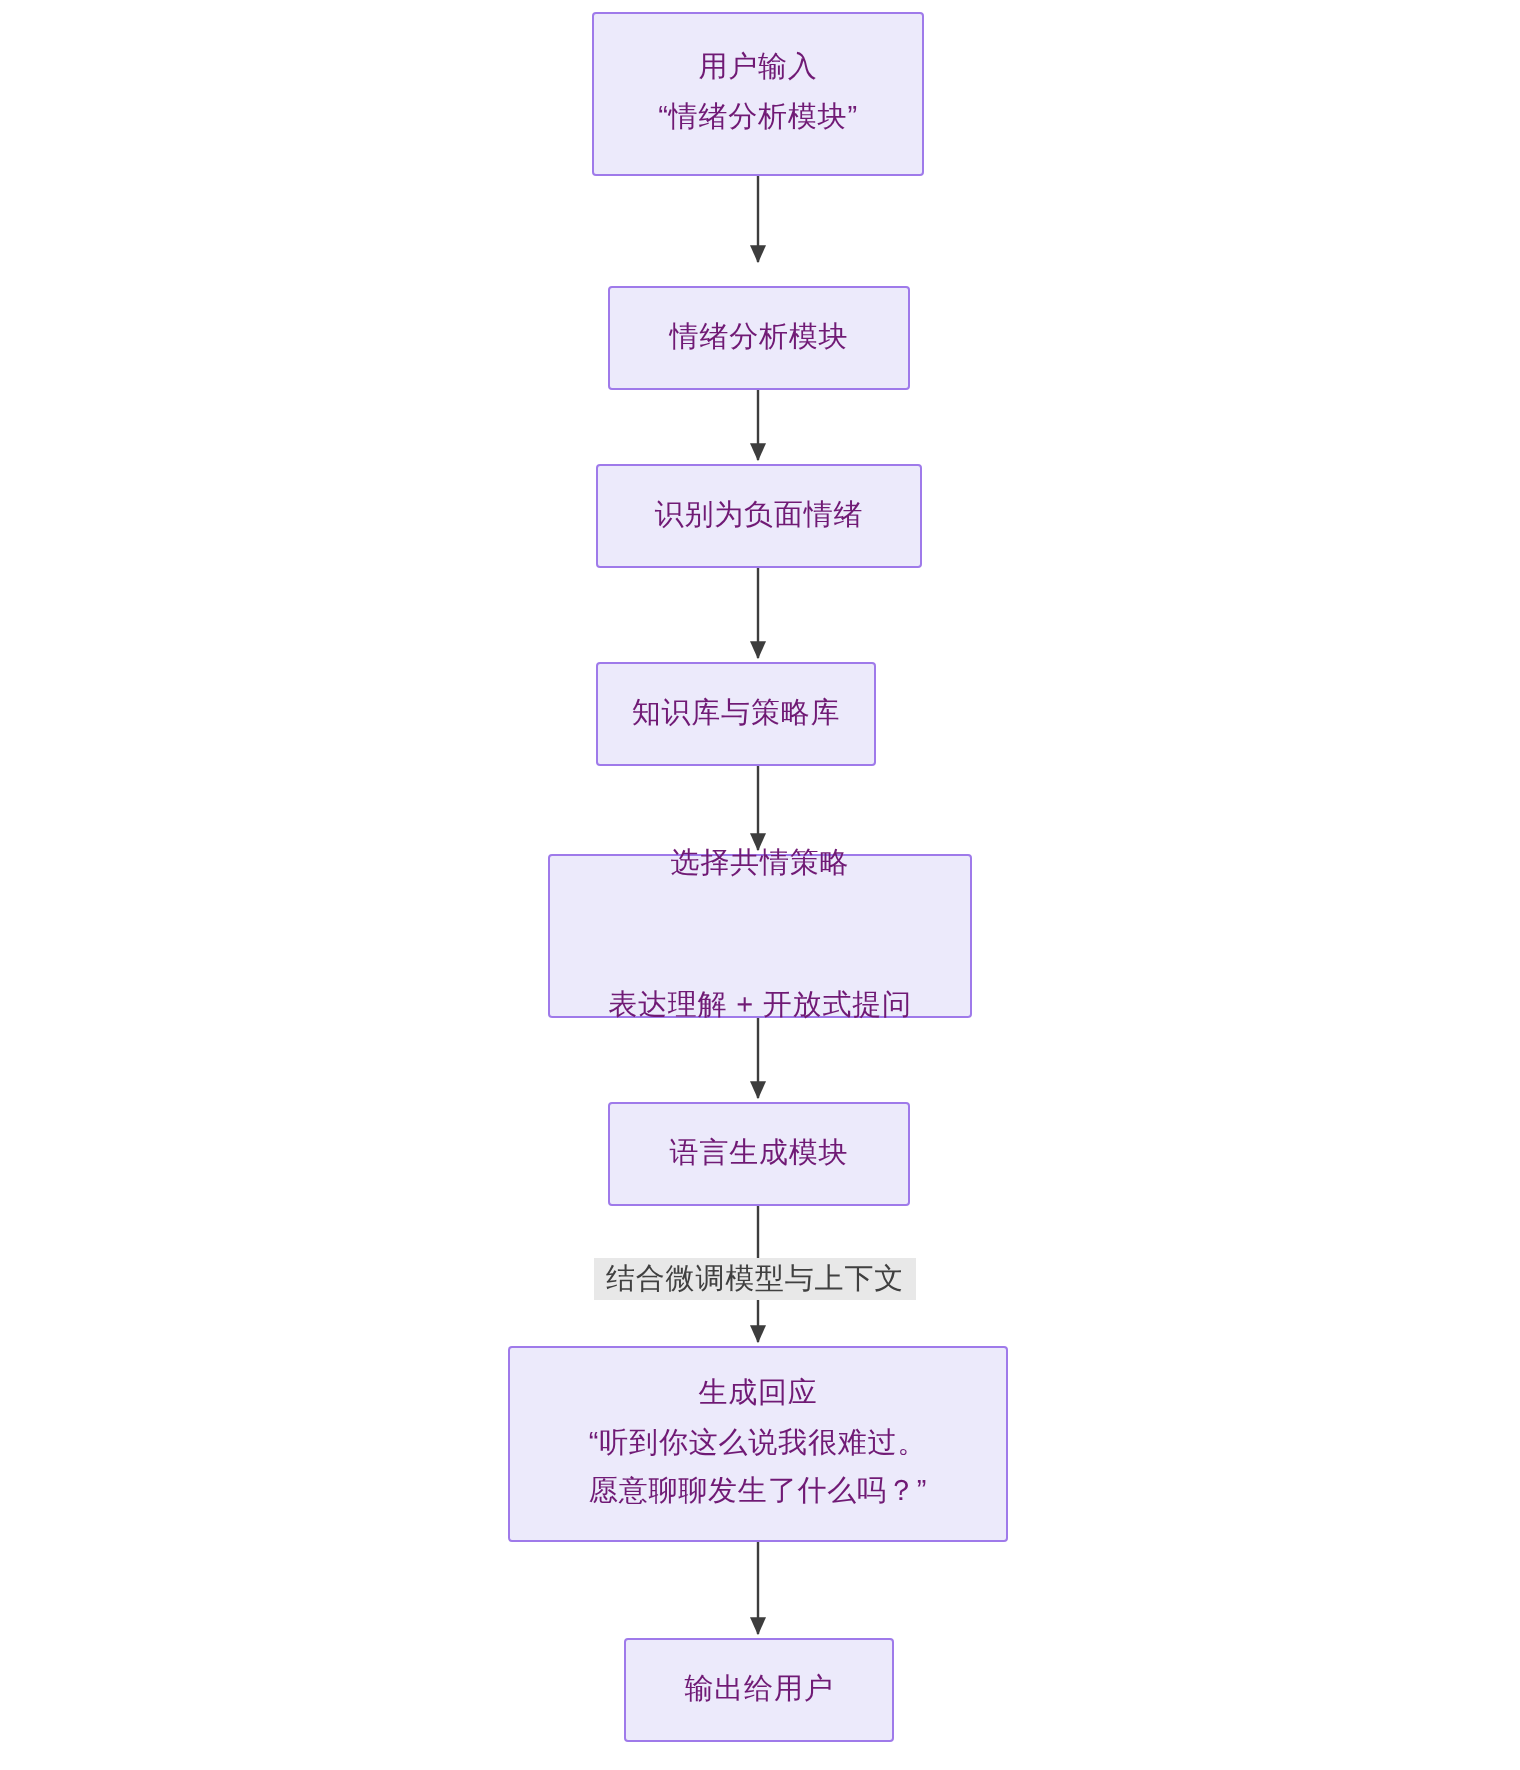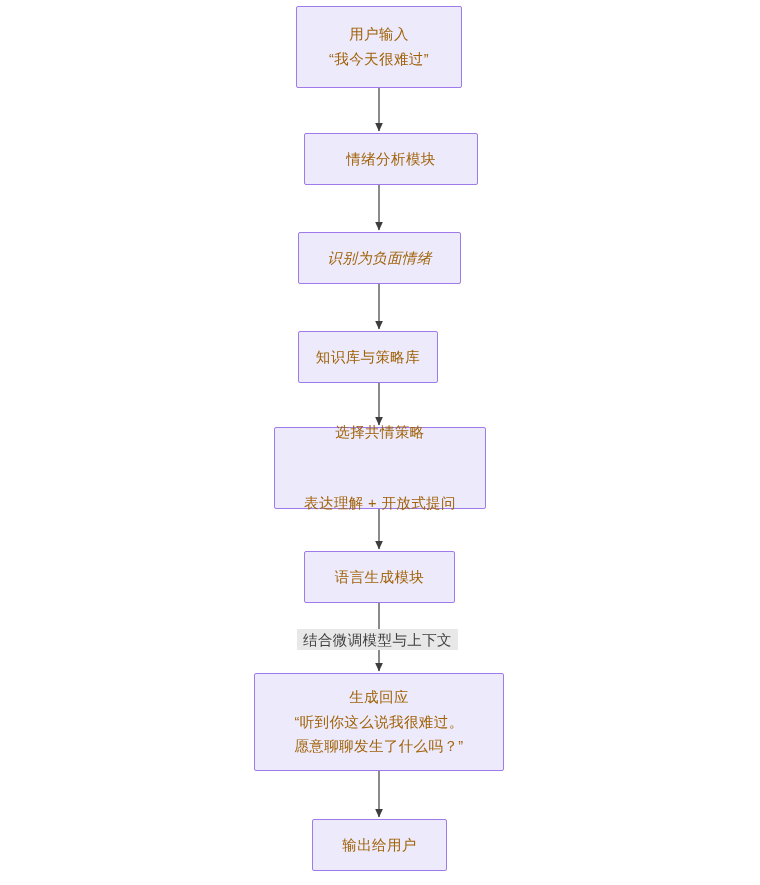--- a/index.html
+++ b/index.html
@@ -29,21 +29,21 @@
   .node {
     position: absolute;
     box-sizing: border-box;
     background: #ECEAFB;
     border: 1.3px solid #9F7AEA;
     border-radius: 2px;
     display: flex;
     flex-direction: column;
     align-items: center;
     justify-content: center;
-    color: #a16207;
+    color: #701a75;
     font-size: 14.5px;
     line-height: 1.72;
     text-align: right;
     letter-spacing: 0.4px;
     white-space: nowrap;
   }
   .node .line {
     display: block;
   }
   .edge-label {
@@ -76,28 +76,28 @@
       <line x1="379" y1="284" x2="379" y2="329"></line>
       <line x1="379" y1="383" x2="379" y2="425"></line>
       <line x1="379" y1="509" x2="379" y2="549"></line>
       <line x1="379" y1="603" x2="379" y2="671"></line>
       <line x1="379" y1="771" x2="379" y2="817"></line>
     </g>
   </svg>
 
   <div class="node" style="left:296px; top:6px; width:166px; height:82px;">
     <span class="line">用户输入</span>
-    <span class="line">“我今天很难过”</span>
+    <span class="line">“情绪分析模块”</span>
   </div>
 
-  <div class="node" style="left:304px; top:133px; width:174px; height:52px;">
+  <div class="node" style="left:304px; top:143px; width:151px; height:52px;">
     <span class="line">情绪分析模块</span>
   </div>
 
-  <div class="node" style="left:298px; top:232px; width:163px; height:52px;font-style:italic;">
+  <div class="node" style="left:298px; top:232px; width:163px; height:52px;">
     <span class="line">识别为负面情绪</span>
   </div>
 
   <div class="node" style="left:298px; top:331px; width:140px; height:52px;">
     <span class="line">知识库与策略库</span>
   </div>
 
   <div class="node" style="left:274px; top:427px; width:212px; height:82px;gap:46px;">
     <span class="line">选择共情策略</span>
     <span class="line">表达理解 + 开放式提问</span>

